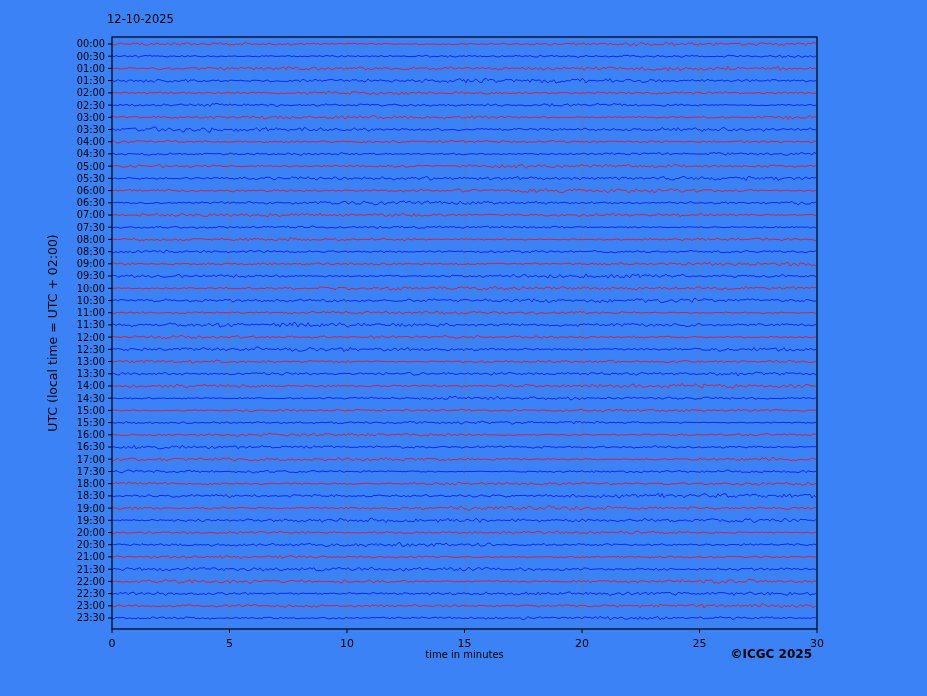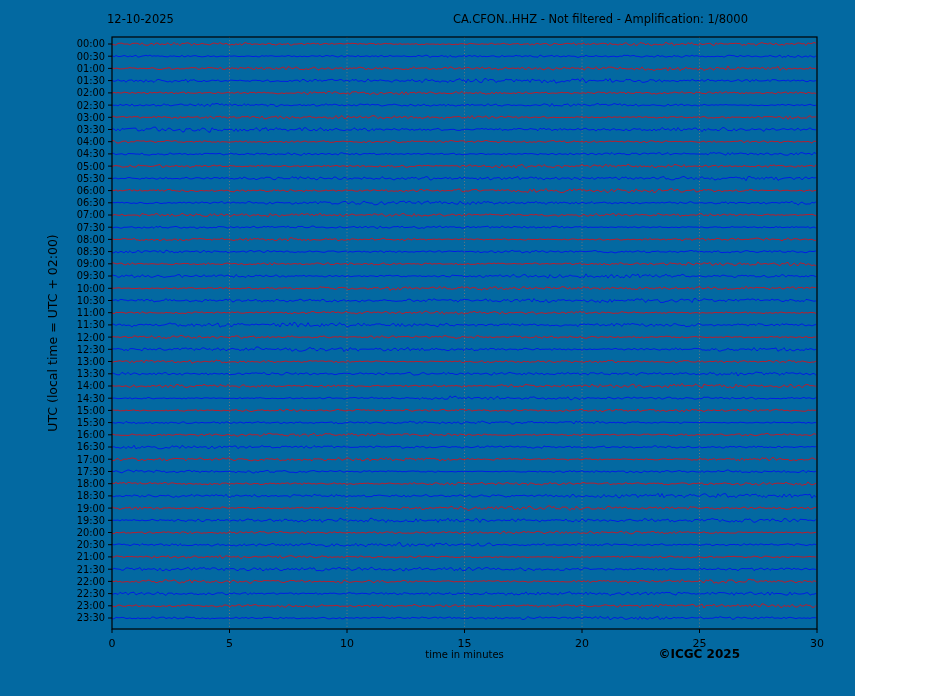--- a/index.html
+++ b/index.html
@@ -1,19 +1,19 @@
 <!DOCTYPE html>
 <html><head>
 <meta charset="utf-8">
 <style>
   html,body{margin:0;padding:0;background:#fff;}
   .figure{
     position:relative;
-    width:855px;height:696px;
-    background:#0369a1;
+    width:927px;height:696px;
+    background:#3b82f6;
     font-family:"DejaVu Sans","Liberation Sans",sans-serif;
     color:#000;
     overflow:hidden;
   }
   .title-left{
     position:absolute;left:107px;top:12px;
     font-size:11.5px;line-height:14px;white-space:nowrap;
   }
   .title-right{
     position:absolute;right:107px;top:12px;
@@ -33,21 +33,20 @@
     position:absolute;right:115px;top:647px;
     font-size:12px;font-weight:bold;white-space:nowrap;margin-left:12px;
   }
   svg#plot{position:absolute;left:0;top:0;}
 </style>
 </head>
 <body>
 
 <div class="figure">
   <div class="title-left">12-10-2025</div>
-  <div class="title-right">CA.CFON..HHZ - Not filtered - Amplification: 1/8000</div>
   <div class="ylabel">UTC (local time = UTC + 02:00)</div>
   <svg id="plot" width="927" height="696" viewBox="0 0 927 696">
       <line x1="229.5" y1="37" x2="229.5" y2="629" stroke="#777777" stroke-width="0.9" stroke-dasharray="1 2.2"></line>
       <line x1="347.0" y1="37" x2="347.0" y2="629" stroke="#777777" stroke-width="0.9" stroke-dasharray="1 2.2"></line>
       <line x1="464.5" y1="37" x2="464.5" y2="629" stroke="#777777" stroke-width="0.9" stroke-dasharray="1 2.2"></line>
       <line x1="582.0" y1="37" x2="582.0" y2="629" stroke="#777777" stroke-width="0.9" stroke-dasharray="1 2.2"></line>
       <line x1="699.5" y1="37" x2="699.5" y2="629" stroke="#777777" stroke-width="0.9" stroke-dasharray="1 2.2"></line>
       <line x1="108" y1="44.0" x2="112" y2="44.0" stroke="#000" stroke-width="1"></line>
       <text x="105" y="47.4" text-anchor="end" font-size="9.8" font-family="DejaVu Sans, Liberation Sans, sans-serif" fill="#000">00:00</text>
       <path d="M112 44.3L114 44.8L116 45.0L118 43.4L120 43.2L122 43.1L124 44.1L126 44.0L128 44.0L130 45.0L132 43.4L134 43.3L136 43.2L138 43.4L140 44.7L142 42.8L144 44.7L146 45.2L148 45.3L150 44.0L152 43.3L154 45.2L156 43.0L158 43.2L160 44.8L162 43.8L164 44.6L166 44.2L168 42.8L170 44.8L172 44.7L174 42.4L176 44.5L178 43.6L180 45.7L182 43.2L184 43.8L186 43.0L188 42.8L190 43.7L192 45.4L194 43.2L196 44.5L198 44.7L200 44.2L202 43.2L204 44.0L206 44.2L208 44.7L210 44.8L212 43.6L214 42.9L216 43.5L218 44.1L220 42.4L222 43.9L224 44.2L226 43.2L228 44.5L230 45.1L232 44.3L234 45.1L236 43.7L238 44.7L240 43.6L242 45.2L244 43.0L246 42.6L248 43.9L250 43.4L252 44.7L254 43.9L256 44.0L258 44.2L260 44.6L262 43.8L264 44.2L266 44.7L268 43.4L270 43.3L272 44.5L274 44.5L276 45.2L278 44.2L280 43.6L282 44.6L284 44.0L286 44.3L288 43.1L290 45.0L292 45.1L294 44.0L296 44.2L298 43.9L300 43.7L302 43.3L304 44.9L306 44.0L308 43.2L310 44.1L312 43.4L314 43.2L316 44.1L318 43.2L320 44.8L322 44.2L324 43.6L326 43.3L328 44.1L330 44.1L332 43.0L334 44.4L336 43.9L338 43.8L340 43.4L342 43.7L344 44.1L346 43.9L348 43.1L350 43.7L352 43.2L354 43.5L356 43.5L358 44.4L360 43.3L362 43.9L364 43.8L366 44.4L368 44.0L370 43.3L372 43.5L374 43.7L376 44.7L378 43.6L380 44.3L382 44.1L384 43.6L386 43.3L388 43.9L390 43.5L392 43.9L394 44.4L396 44.0L398 44.4L400 43.5L402 44.3L404 44.0L406 44.2L408 43.8L410 44.3L412 43.9L414 44.2L416 43.5L418 44.6L420 44.7L422 44.2L424 44.7L426 43.8L428 44.0L430 44.2L432 44.0L434 44.1L436 44.4L438 44.0L440 44.7L442 43.9L444 44.1L446 44.5L448 44.0L450 44.0L452 44.7L454 44.5L456 44.2L458 44.5L460 43.8L462 43.6L464 44.0L466 44.4L468 44.2L470 43.3L472 43.5L474 43.9L476 44.1L478 44.3L480 44.3L482 43.6L484 44.2L486 44.1L488 44.4L490 43.6L492 43.0L494 44.3L496 44.3L498 43.9L500 44.2L502 43.5L504 43.2L506 44.1L508 44.1L510 44.8L512 44.0L514 43.8L516 43.8L518 43.4L520 44.6L522 44.6L524 44.0L526 44.0L528 43.5L530 45.2L532 43.9L534 45.1L536 43.5L538 43.4L540 44.5L542 44.0L544 43.6L546 43.4L548 44.5L550 45.3L552 44.8L554 43.3L556 43.6L558 44.3L560 44.5L562 44.4L564 43.9L566 43.4L568 43.3L570 43.7L572 43.9L574 42.7L576 45.2L578 43.7L580 43.9L582 43.9L584 42.8L586 44.9L588 43.7L590 44.5L592 43.9L594 43.0L596 44.3L598 44.2L600 43.7L602 43.3L604 43.3L606 43.6L608 45.2L610 43.0L612 44.3L614 44.3L616 44.3L618 45.1L620 43.9L622 44.7L624 43.5L626 42.6L628 44.4L630 45.2L632 45.0L634 43.2L636 45.8L638 44.7L640 42.6L642 43.0L644 43.3L646 44.9L648 43.4L650 44.9L652 45.5L654 44.2L656 44.3L658 44.9L660 44.4L662 45.1L664 44.4L666 42.0L668 43.9L670 44.0L672 42.7L674 45.7L676 44.2L678 44.4L680 44.3L682 43.4L684 44.2L686 44.9L688 42.7L690 43.9L692 42.5L694 44.9L696 44.3L698 45.3L700 43.4L702 44.4L704 44.4L706 43.8L708 43.6L710 43.2L712 44.6L714 45.7L716 42.8L718 44.3L720 43.2L722 43.3L724 44.2L726 43.9L728 44.2L730 43.4L732 43.4L734 43.5L736 43.2L738 43.6L740 43.3L742 45.5L744 44.3L746 45.4L748 43.3L750 43.9L752 44.0L754 43.9L756 45.7L758 44.1L760 43.3L762 42.5L764 43.4L766 43.5L768 44.2L770 42.8L772 44.1L774 44.7L776 43.0L778 44.9L780 45.1L782 44.3L784 45.4L786 43.5L788 43.9L790 44.0L792 43.4L794 44.6L796 43.9L798 42.9L800 43.2L802 43.9L804 43.6L806 45.5L808 42.9L810 43.7L812 43.3L814 42.5L816 43.2" fill="none" stroke="#ff0000" stroke-width="0.9" opacity="0.8"></path>

